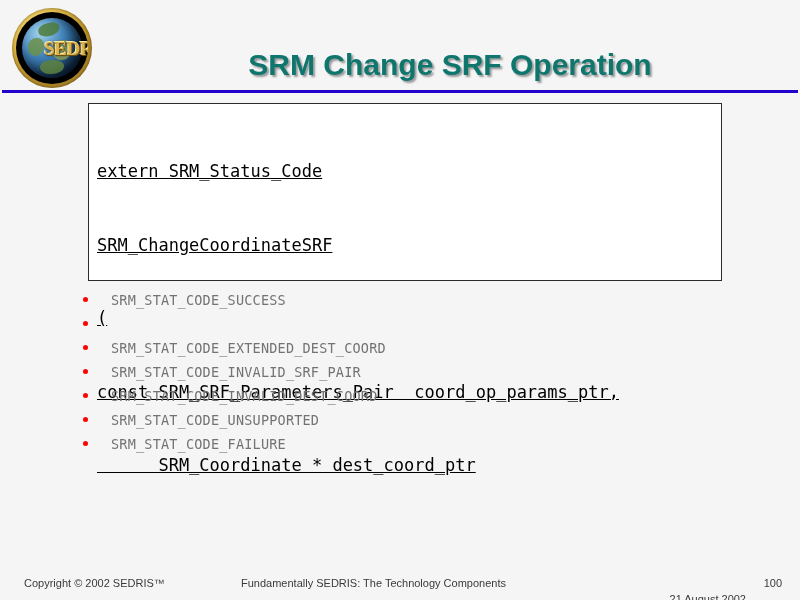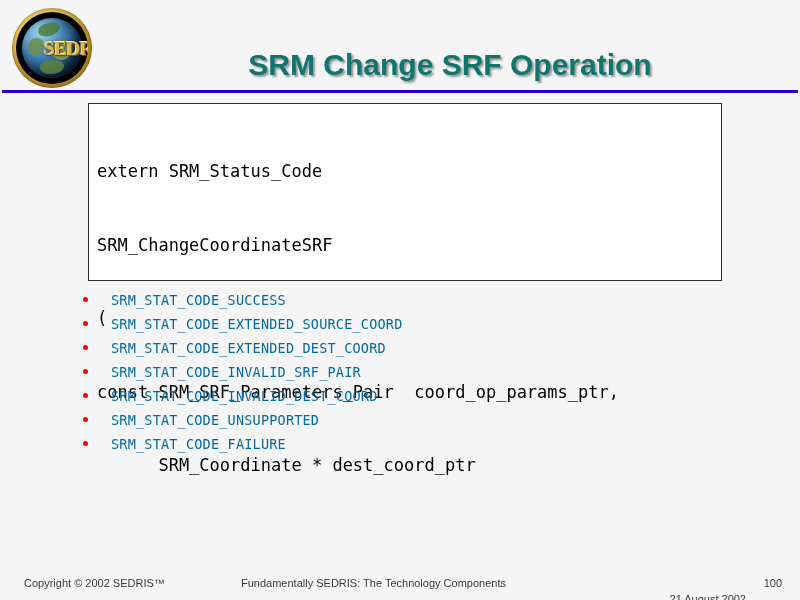--- a/index.html
+++ b/index.html
@@ -126,21 +126,21 @@
   #code-lines {
     position: absolute;
     left: 8px;
     top: 6px;
     font-family: "DejaVu Sans Mono", "Liberation Mono", monospace;
     font-size: 17px;
     line-height: 24.5px;
     color: #000000;
     white-space: pre;
   }
-  .code-line { white-space: pre; }
+  .code-line { white-space: pre; text-decoration: underline; }
 
   
   #status-list {
     position: absolute;
     left: 78px;
     top: 288px;
     width: 620px;
   }
   .bullet-row {
     position: relative;
@@ -156,21 +156,21 @@
     border-radius: 50%;
     background: #ff0000;
   }
   .bullet-label {
     position: absolute;
     left: 33px;
     top: 0;
     font-family: "DejaVu Sans Mono", "Liberation Mono", monospace;
     font-size: 13.5px;
     letter-spacing: 0.2px;
-    color: #0369a1;
+    color: #737373;
     white-space: pre;
   }
 
   
   #slide-footer {
     position: absolute;
     left: 0;
     top: 572px;
     width: 800px;
     height: 28px;
@@ -238,21 +238,20 @@
   </div>
 </div>
 
 <div id="status-list">
   <div class="bullet-row">
     <span class="bullet-dot"></span>
     <span class="bullet-label">SRM_STAT_CODE_SUCCESS</span>
   </div>
   <div class="bullet-row">
     <span class="bullet-dot"></span>
-    <span class="bullet-label">SRM_STAT_CODE_EXTENDED_SOURCE_COORD</span>
   </div>
   <div class="bullet-row">
     <span class="bullet-dot"></span>
     <span class="bullet-label">SRM_STAT_CODE_EXTENDED_DEST_COORD</span>
   </div>
   <div class="bullet-row">
     <span class="bullet-dot"></span>
     <span class="bullet-label">SRM_STAT_CODE_INVALID_SRF_PAIR</span>
   </div>
   <div class="bullet-row">

